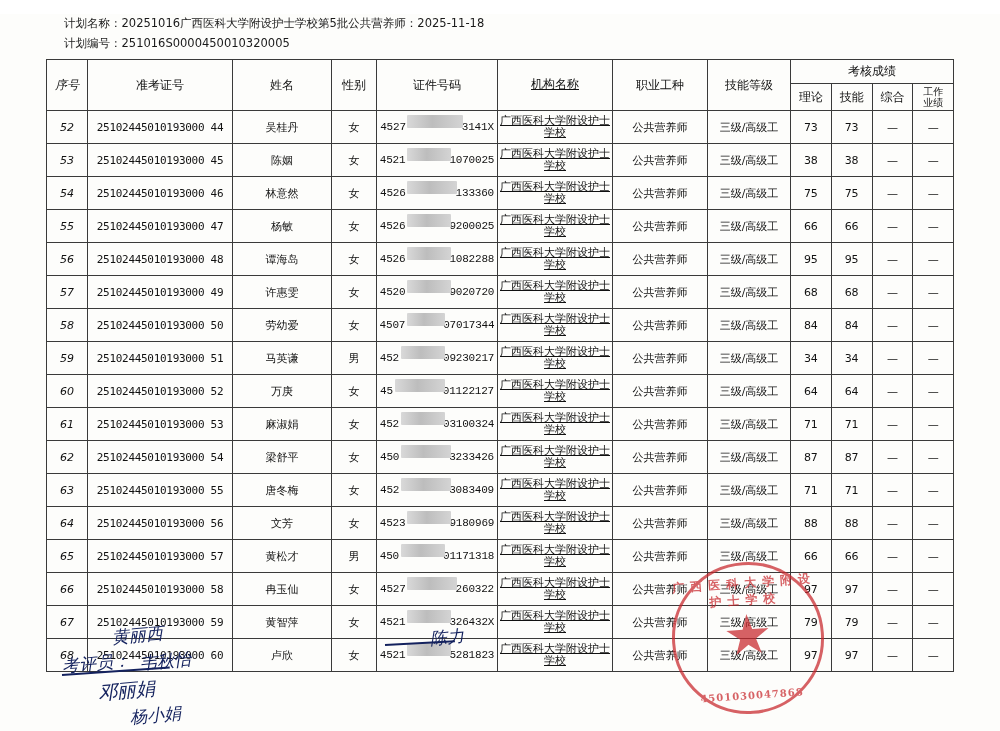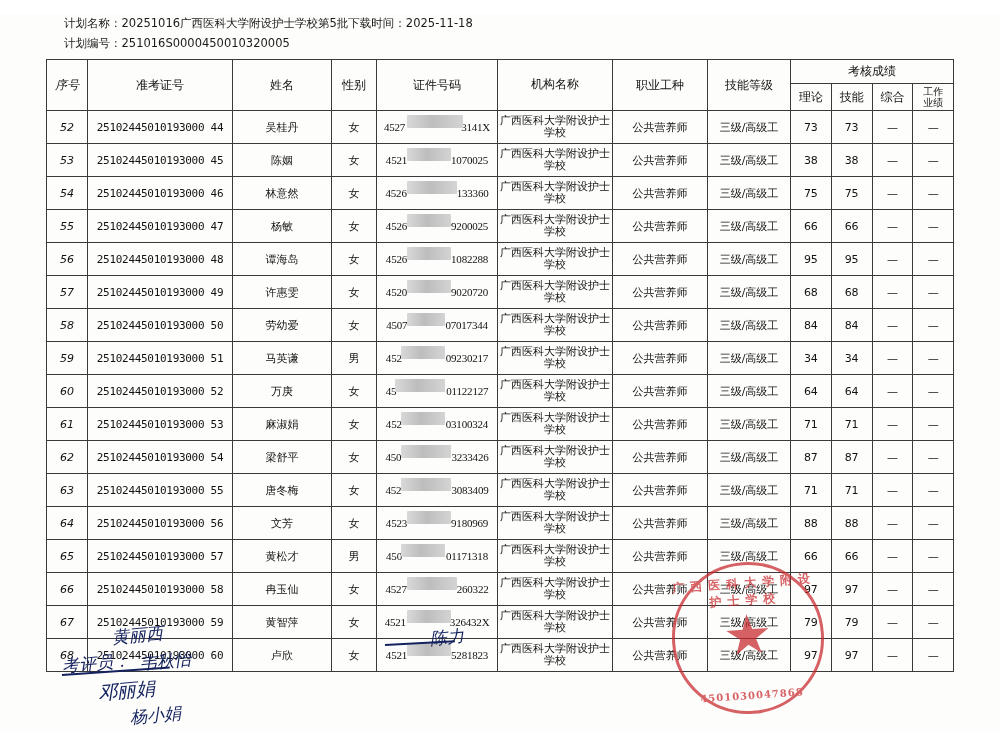--- a/index.html
+++ b/index.html
@@ -62,27 +62,27 @@
     font-size: 12px;
     height: 19px;
   }
   .hdr-tall { height: 42px; }
   tbody td { height: 28px; }
   .col-seq   { width: 38px; font-style: italic; }
   .col-tkh   { width: 142px; }
   .col-name  { width: 96px; }
   .col-sex   { width: 42px; }
   .col-id    { width: 118px; }
-  .col-org   { width: 112px; font-size: 10px; line-height: 1.15; }
+  .col-org   { width: 112px; font-size: 10px; line-height: 1.15; text-decoration: underline; }
   .col-job   { width: 92px; }
   .col-lvl   { width: 80px; }
   .col-sc    { width: 46px; }
   .cell-id {
     position: relative;
-    font-family: Liberation Serif, serif;
+    font-family: Liberation Mono, monospace;
     font-size: 10px;
     letter-spacing: -0.2px;
     overflow: hidden;
     white-space: nowrap;
   }
   .redact {
     position: absolute;
     top: 4px;
     height: 13px;
     background: linear-gradient(90deg,#d9d9d9,#bdbdbd 45%,#d4d4d4);
@@ -155,21 +155,21 @@
 
 <div class="page">
 
 
   <div class="meta">
     <div class="meta-row">
       <span class="meta-left">
         <span>计划名称：</span><span>20251016广西医科大学附设护士学校第5批</span>
       </span>
       <span class="meta-right">
-        <span>下载时间：</span><span>2025-11-18</span>
+        <span>公共营养师：</span><span>2025-11-18</span>
       </span>
     </div>
     <div class="meta-row">
       <span class="meta-left">
         <span>计划编号：</span><span>251016S0000450010320005</span>
       </span>
     </div>
   </div>
 
   <table class="roster">

